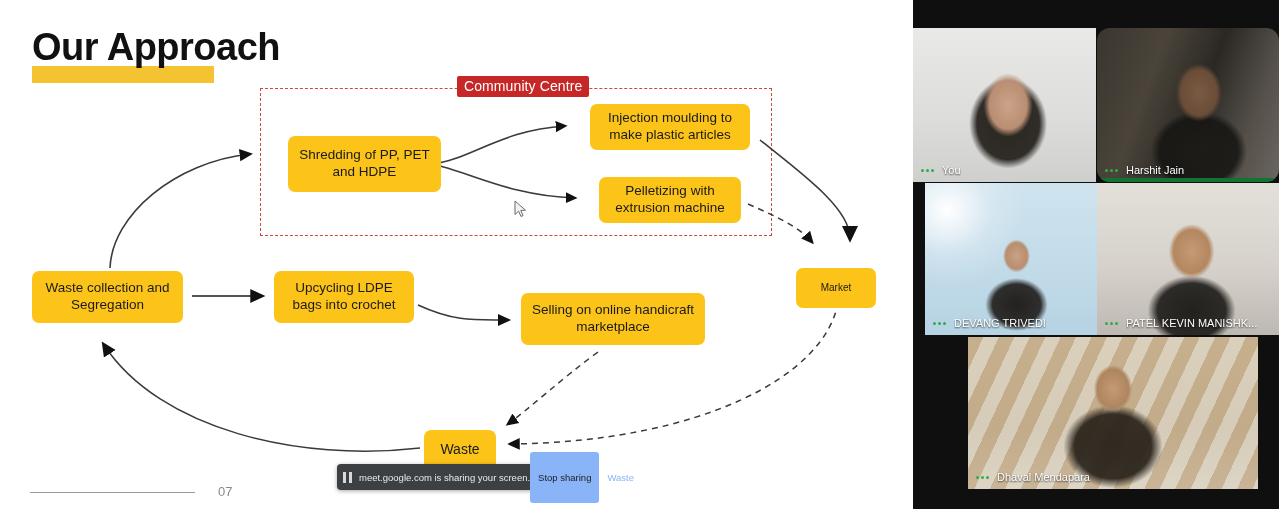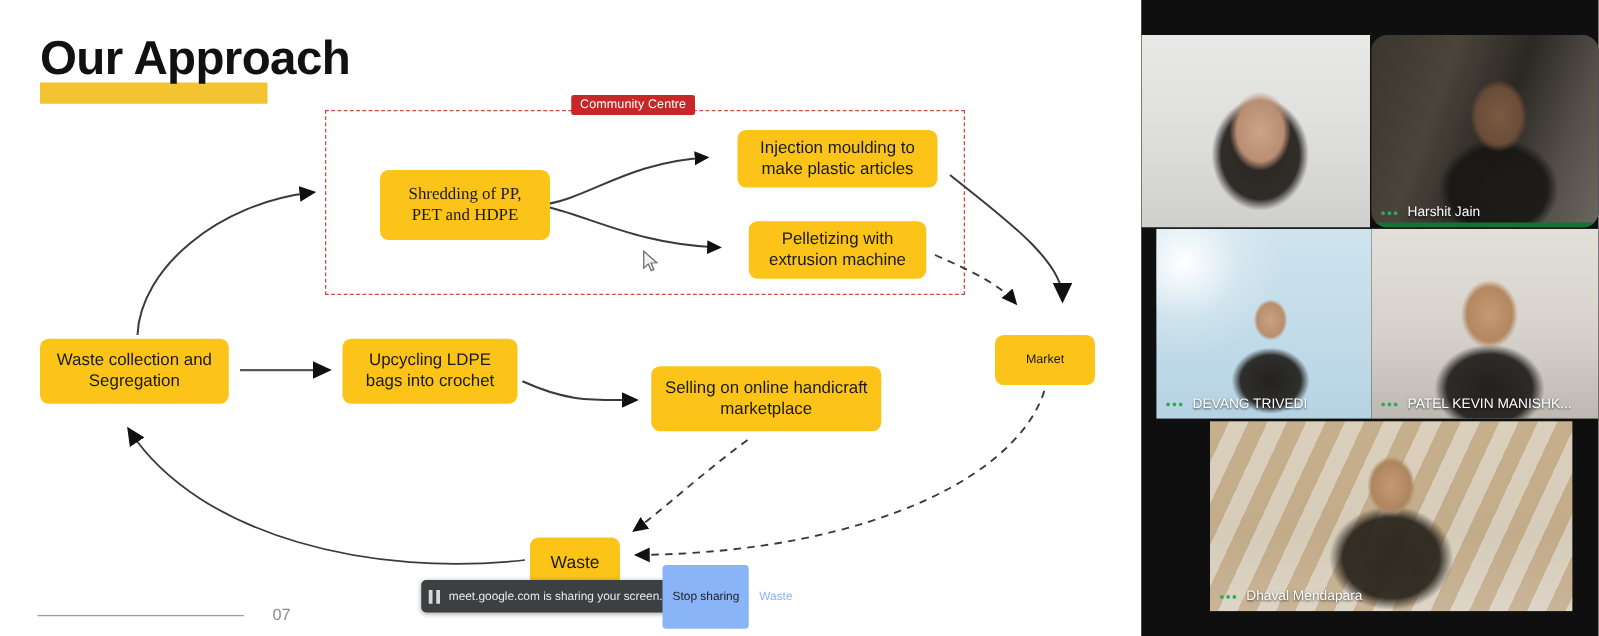--- a/index.html
+++ b/index.html
@@ -50,21 +50,21 @@
     left: 260px; top: 88px;
     width: 512px; height: 148px;
     border: 1.6px dashed #C94A3B;
     box-sizing: border-box;
   }
   #community-label {
     position: absolute;
     left: 457px; top: 76px;
     background: #C62828;
     color: #ffffff;
-    font-size: 10px;
+    font-size: 14px;
     padding: 2px 7px 3px 7px;
     border-radius: 2px;
     white-space: nowrap;
     letter-spacing: 0.1px;
   }
 
   
   .node {
     position: absolute;
     background: #FCC419;
@@ -73,21 +73,21 @@
     display: flex;
     align-items: center;
     justify-content: center;
     text-align: center;
     font-size: 13.5px;
     line-height: 1.25;
     padding: 20px 10px;
     box-sizing: border-box;
   }
 
-  #node-shredding   { left: 304px; top: 136px; width: 136px; height: 56px; font-family: Liberation Serif, serif; }
+  #node-shredding   { left: 288px; top: 136px; width: 153px; height: 56px; }
   #node-injection   { left: 590px; top: 104px; width: 160px; height: 46px; }
   #node-pelletizing { left: 599px; top: 177px; width: 142px; height: 46px; }
   #node-waste-coll  { left: 32px;  top: 271px; width: 151px; height: 52px; }
   #node-upcycling   { left: 274px; top: 271px; width: 140px; height: 52px; }
   #node-selling     { left: 521px; top: 293px; width: 184px; height: 52px; }
   #node-market      { left: 796px; top: 268px; width: 80px;  height: 28px; font-size: 10px; }
   #node-waste       { left: 424px; top: 430px; width: 72px;  height: 29px; font-size: 14px; }
 
   
   #arrows {
@@ -329,20 +329,28 @@
     <span id="share-text">meet.google.com is sharing your screen.</span>
     <span id="stop-sharing-button">Stop sharing</span>
     <span id="hide-button">Waste</span>
   </div>
 </div>
 
 <div id="meet-panel">
 
   <div class="tile" id="tile-you">
     <div class="tile-video bg-you"></div>
+    <div class="tile-label">
+      <span class="dots">
+          <i></i>
+          <i></i>
+          <i></i>
+        </span>
+      <span class="name">You</span>
+    </div>
   </div>
 
   <div class="tile" id="tile-harshit">
     <div class="tile-video bg-harshit"></div>
     <div class="tile-label">
       <span class="dots">
           <i></i>
           <i></i>
           <i></i>
         </span>

